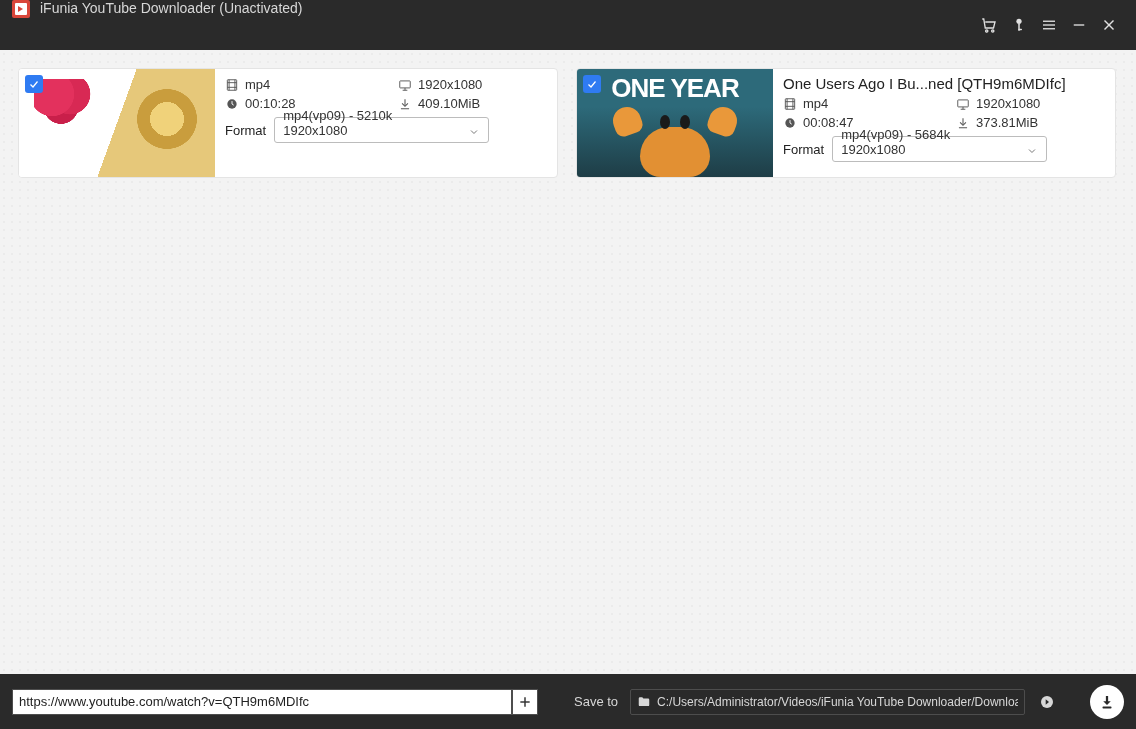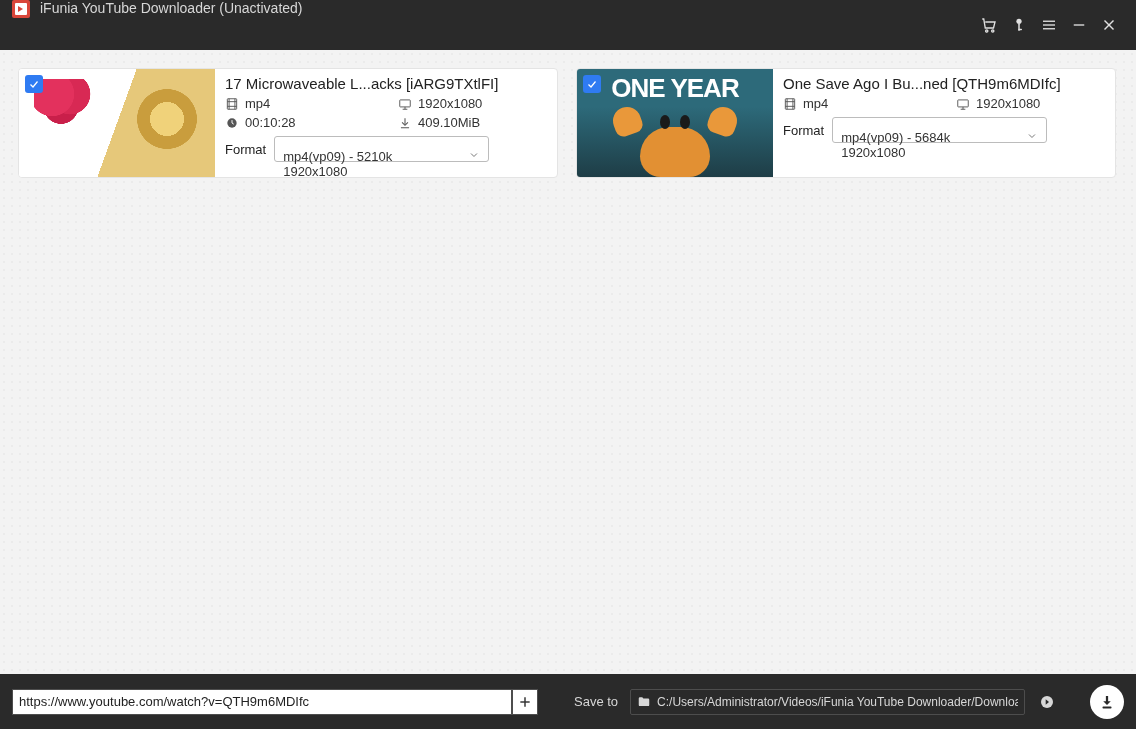--- a/index.html
+++ b/index.html
@@ -40,21 +40,21 @@
   .checkmark svg { width: 12px; height: 12px; stroke: #fff; stroke-width: 2.5; fill: none; }
 
   .card-right { flex: 1 1 auto; padding: 6px 10px 6px 10px; display: flex; flex-direction: column; gap: 2px; }
   .card-title { font-size: 15px; color: #222; white-space: nowrap; overflow: hidden; text-overflow: ellipsis; }
   .meta-row { display: flex; gap: 18px; font-size: 13px; color: #333; margin-top: 2px; }
   .meta-item { display: inline-flex; align-items: center; gap: 6px; width: 155px; }
   .meta-item svg { width: 14px; height: 14px; }
 
   .format-row { display: flex; align-items: center; gap: 8px; margin-top: 4px; }
   .format-label { font-size: 13px; color: #222; }
-  .format-select { flex: 1 1 auto; height: 26px; border: 1px solid #bcbcbc; border-radius: 3px; display: flex; align-items: flex-start; justify-content: space-between; padding: 12px 8px; font-size: 13px; color: #333; cursor: pointer; max-width: 215px; background: #fff; gap: 9px; }
+  .format-select { flex: 1 1 auto; height: 26px; border: 1px solid #bcbcbc; border-radius: 3px; display: flex; align-items: flex-end; justify-content: space-between; padding: 4px 8px; font-size: 13px; color: #333; cursor: pointer; max-width: 215px; background: #fff; gap: 9px; }
   .format-select svg { width: 12px; height: 12px; stroke: #777; }
 
   
   .bottombar { background: #2a2a2a; color: #d7d7d7; height: 55px; display: flex; align-items: center; padding: 0 12px; gap: 12px; }
   .url-input { width: 500px; height: 26px; background: #fff; border: 1px solid #4d4d4d; border-radius: 1px; color: #222; font-size: 13px; padding: 0 6px; }
   .add-btn { width: 26px; height: 26px; background: #fff; border: 1px solid #4d4d4d; display: flex; align-items: center; justify-content: center; cursor: pointer; margin-left: -12px; }
   .add-btn svg { width: 16px; height: 16px; stroke: #333; stroke-width: 2.2; }
   .save-label { font-size: 13px; margin-left: 24px; }
   .path-input-wrap { display: flex; align-items: center; height: 26px; border: 1px solid #4d4d4d; border-radius: 2px; background: #2a2a2a; padding: 0 6px; gap: 6px; width: 395px; }
   .path-input { flex: 1; background: transparent; border: none; color: #d7d7d7; font-size: 12px; white-space: nowrap; overflow: hidden; }
@@ -111,21 +111,20 @@
   <div class="card">
     <div class="thumb-wrap">
       <div class="thumb-1"></div>
       <div class="checkmark">
         <svg viewBox="0 0 24 24">
             <polyline points="5 13 10 18 19 7"></polyline>
           </svg>
       </div>
     </div>
     <div class="card-right">
-      <div class="card-title">17 Microwaveable L...acks [iARG9TXtlFI]</div>
       <div class="meta-row">
         <span class="meta-item">
           <svg viewBox="0 0 24 24" fill="none" stroke="#555" stroke-width="1.6">
               <rect x="4" y="3" width="16" height="18" rx="1"></rect>
               <line x1="4" y1="8" x2="20" y2="8"></line>
               <line x1="4" y1="16" x2="20" y2="16"></line>
               <line x1="7" y1="3" x2="7" y2="21"></line>
               <line x1="17" y1="3" x2="17" y2="21"></line>
             </svg>
           <span>mp4</span>
@@ -180,39 +179,56 @@
             <div class="eye-r"></div>
         </div>
       </div>
       <div class="checkmark">
         <svg viewBox="0 0 24 24">
             <polyline points="5 13 10 18 19 7"></polyline>
           </svg>
       </div>
     </div>
     <div class="card-right">
-      <div class="card-title">One Save Ago I Bu...ned [QTH9m6MDIfc]</div>
+      <div class="card-title">One Users Ago I Bu...ned [QTH9m6MDIfc]</div>
       <div class="meta-row">
         <span class="meta-item">
           <svg viewBox="0 0 24 24" fill="none" stroke="#555" stroke-width="1.6">
               <rect x="4" y="3" width="16" height="18" rx="1"></rect>
               <line x1="4" y1="8" x2="20" y2="8"></line>
               <line x1="4" y1="16" x2="20" y2="16"></line>
               <line x1="7" y1="3" x2="7" y2="21"></line>
               <line x1="17" y1="3" x2="17" y2="21"></line>
             </svg>
           <span>mp4</span>
         </span>
         <span class="meta-item">
           <svg viewBox="0 0 24 24" fill="none" stroke="#555" stroke-width="1.6">
               <rect x="3" y="5" width="18" height="12" rx="1"></rect>
               <line x1="8" y1="21" x2="16" y2="21"></line>
               <line x1="12" y1="17" x2="12" y2="21"></line>
             </svg>
           <span>1920x1080</span>
+        </span>
+      </div>
+      <div class="meta-row">
+        <span class="meta-item">
+          <svg viewBox="0 0 24 24" fill="#555">
+              <circle cx="12" cy="12" r="8" fill="#555"></circle>
+              <polyline points="12 7 12 12 15 14" fill="none" stroke="#fff" stroke-width="1.6"></polyline>
+            </svg>
+          <span>00:08:47</span>
+        </span>
+        <span class="meta-item">
+          <svg viewBox="0 0 24 24" fill="none" stroke="#555" stroke-width="1.8">
+              <path d="M12 4v11"></path>
+              <path d="M7 11l5 5 5-5"></path>
+              <path d="M5 20h14"></path>
+            </svg>
+          <span>373.81MiB</span>
         </span>
       </div>
       <div class="format-row">
         <span class="format-label">Format</span>
         <div class="format-select">
           <span>mp4(vp09) - 5684k 1920x1080</span>
           <svg viewBox="0 0 24 24" fill="none" stroke-width="2">
               <polyline points="6 9 12 15 18 9"></polyline>
             </svg>
         </div>

